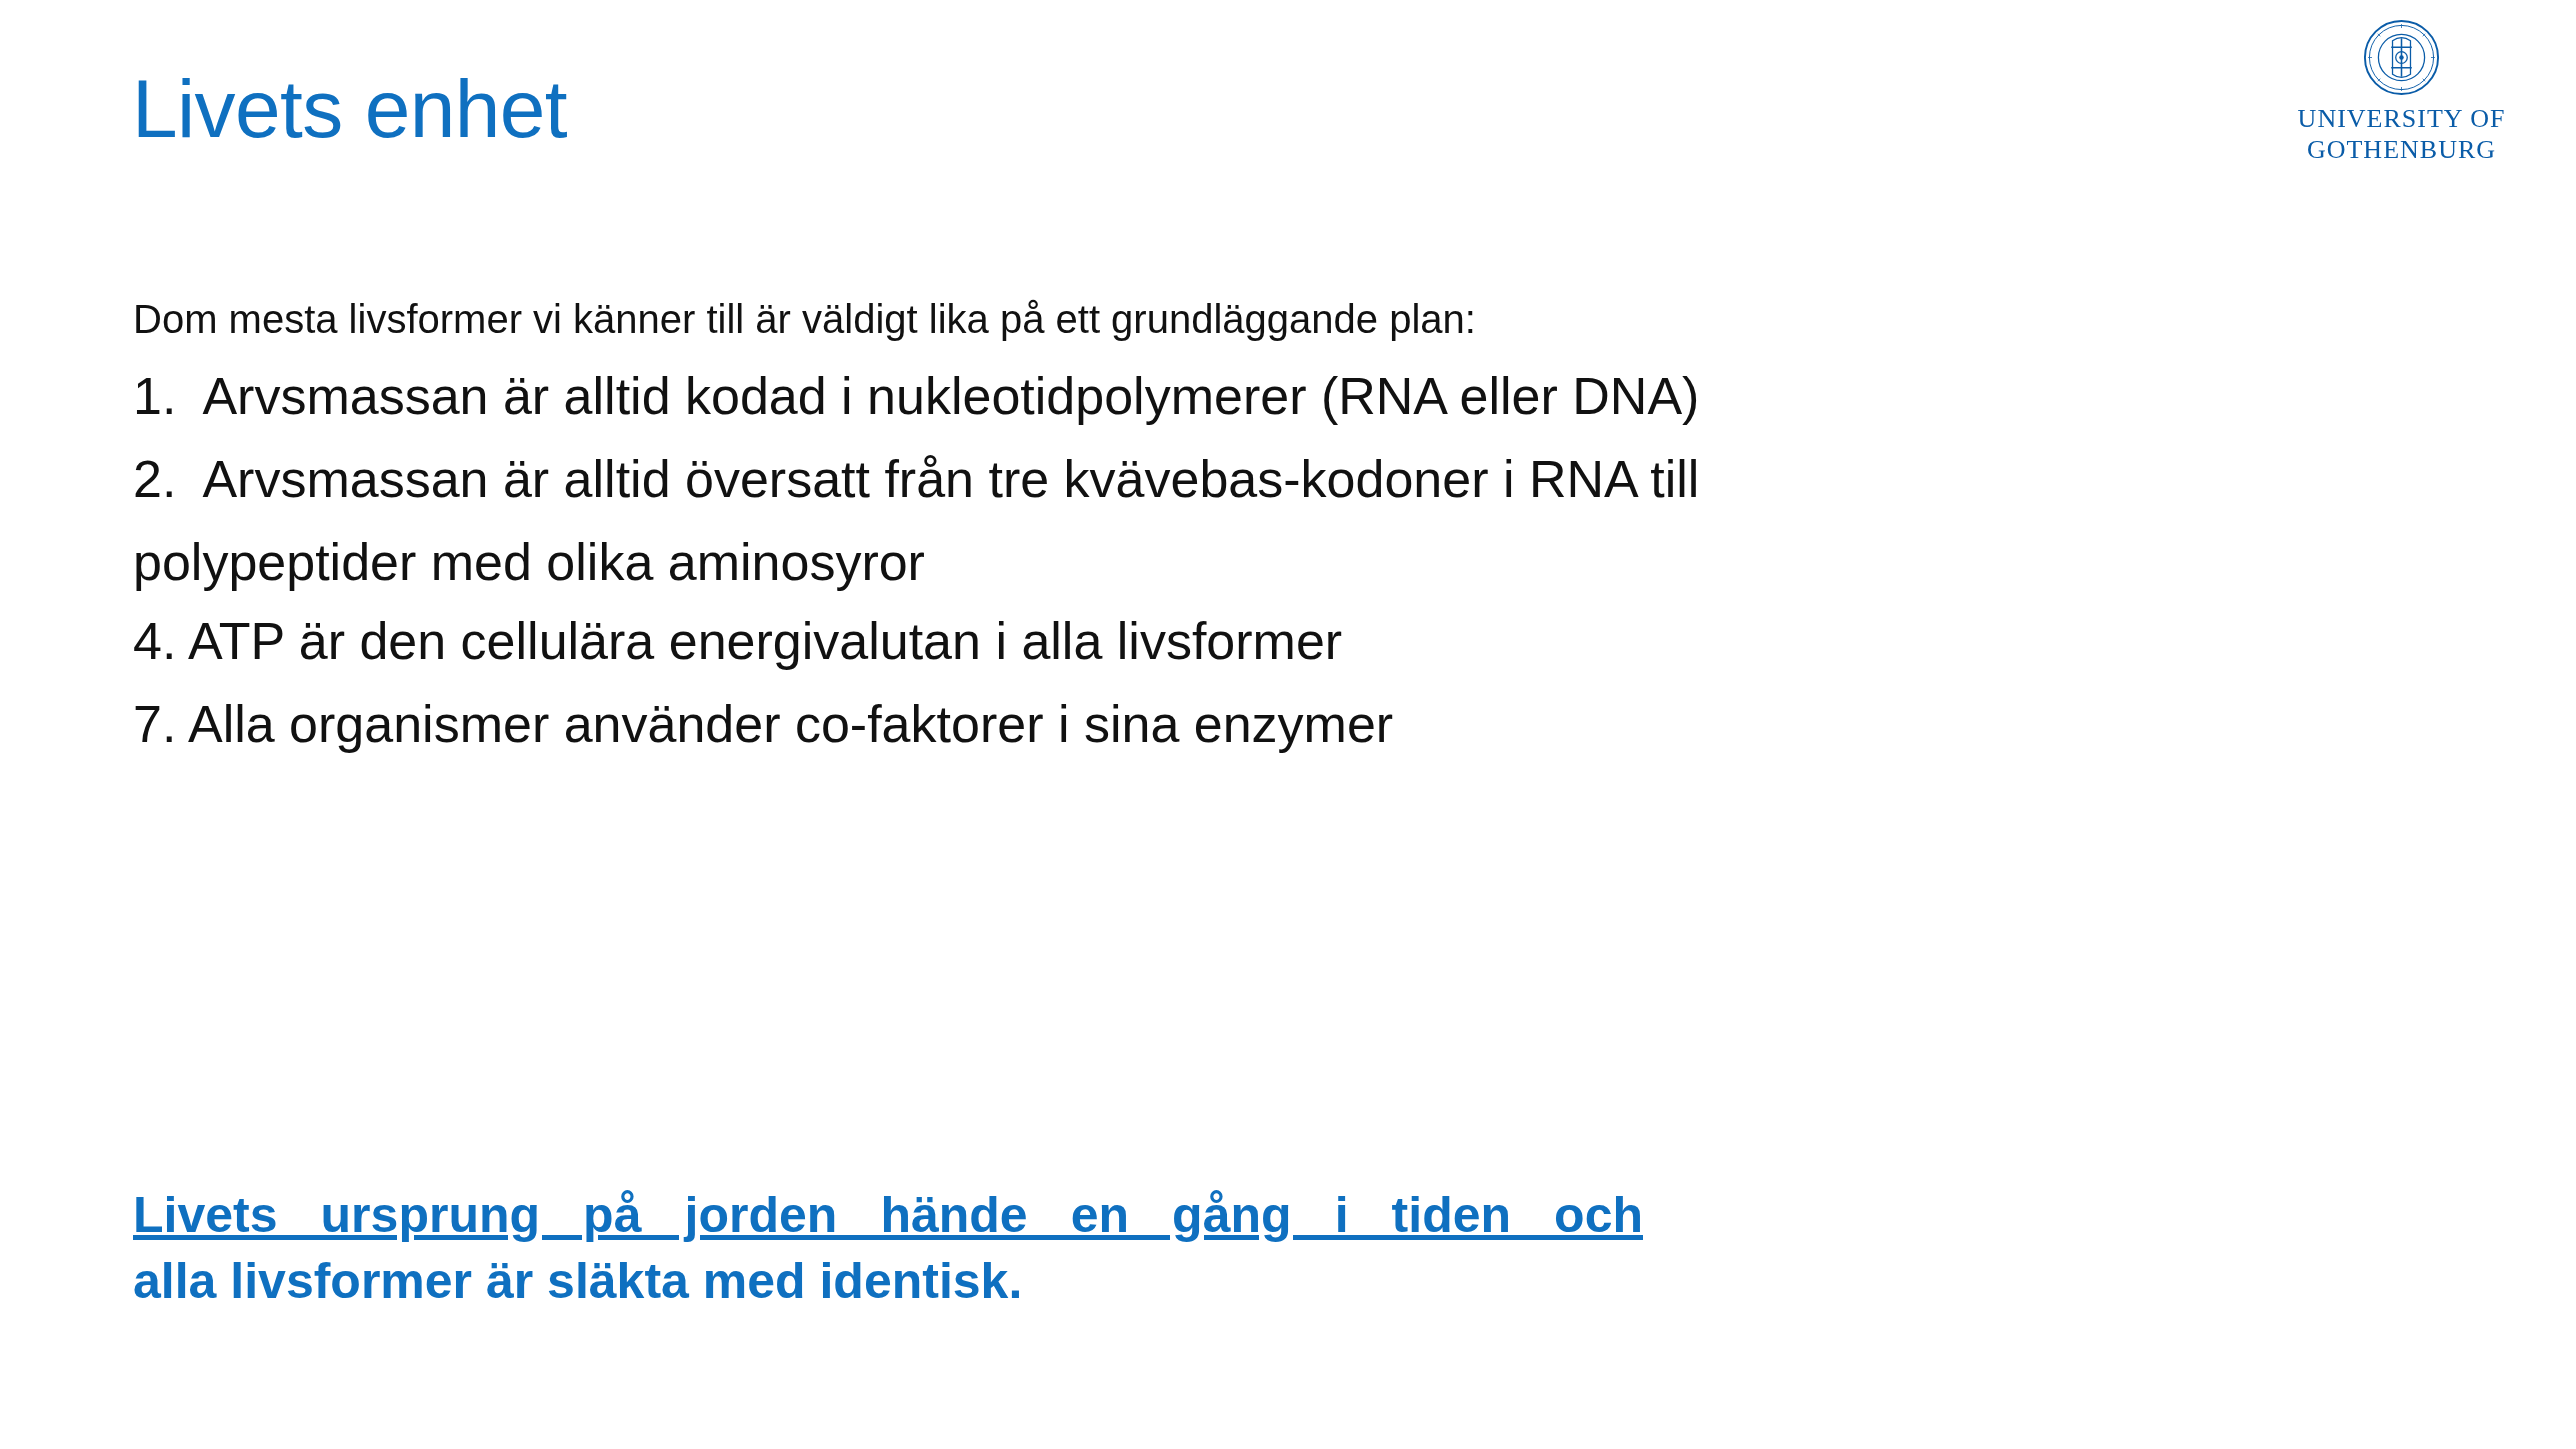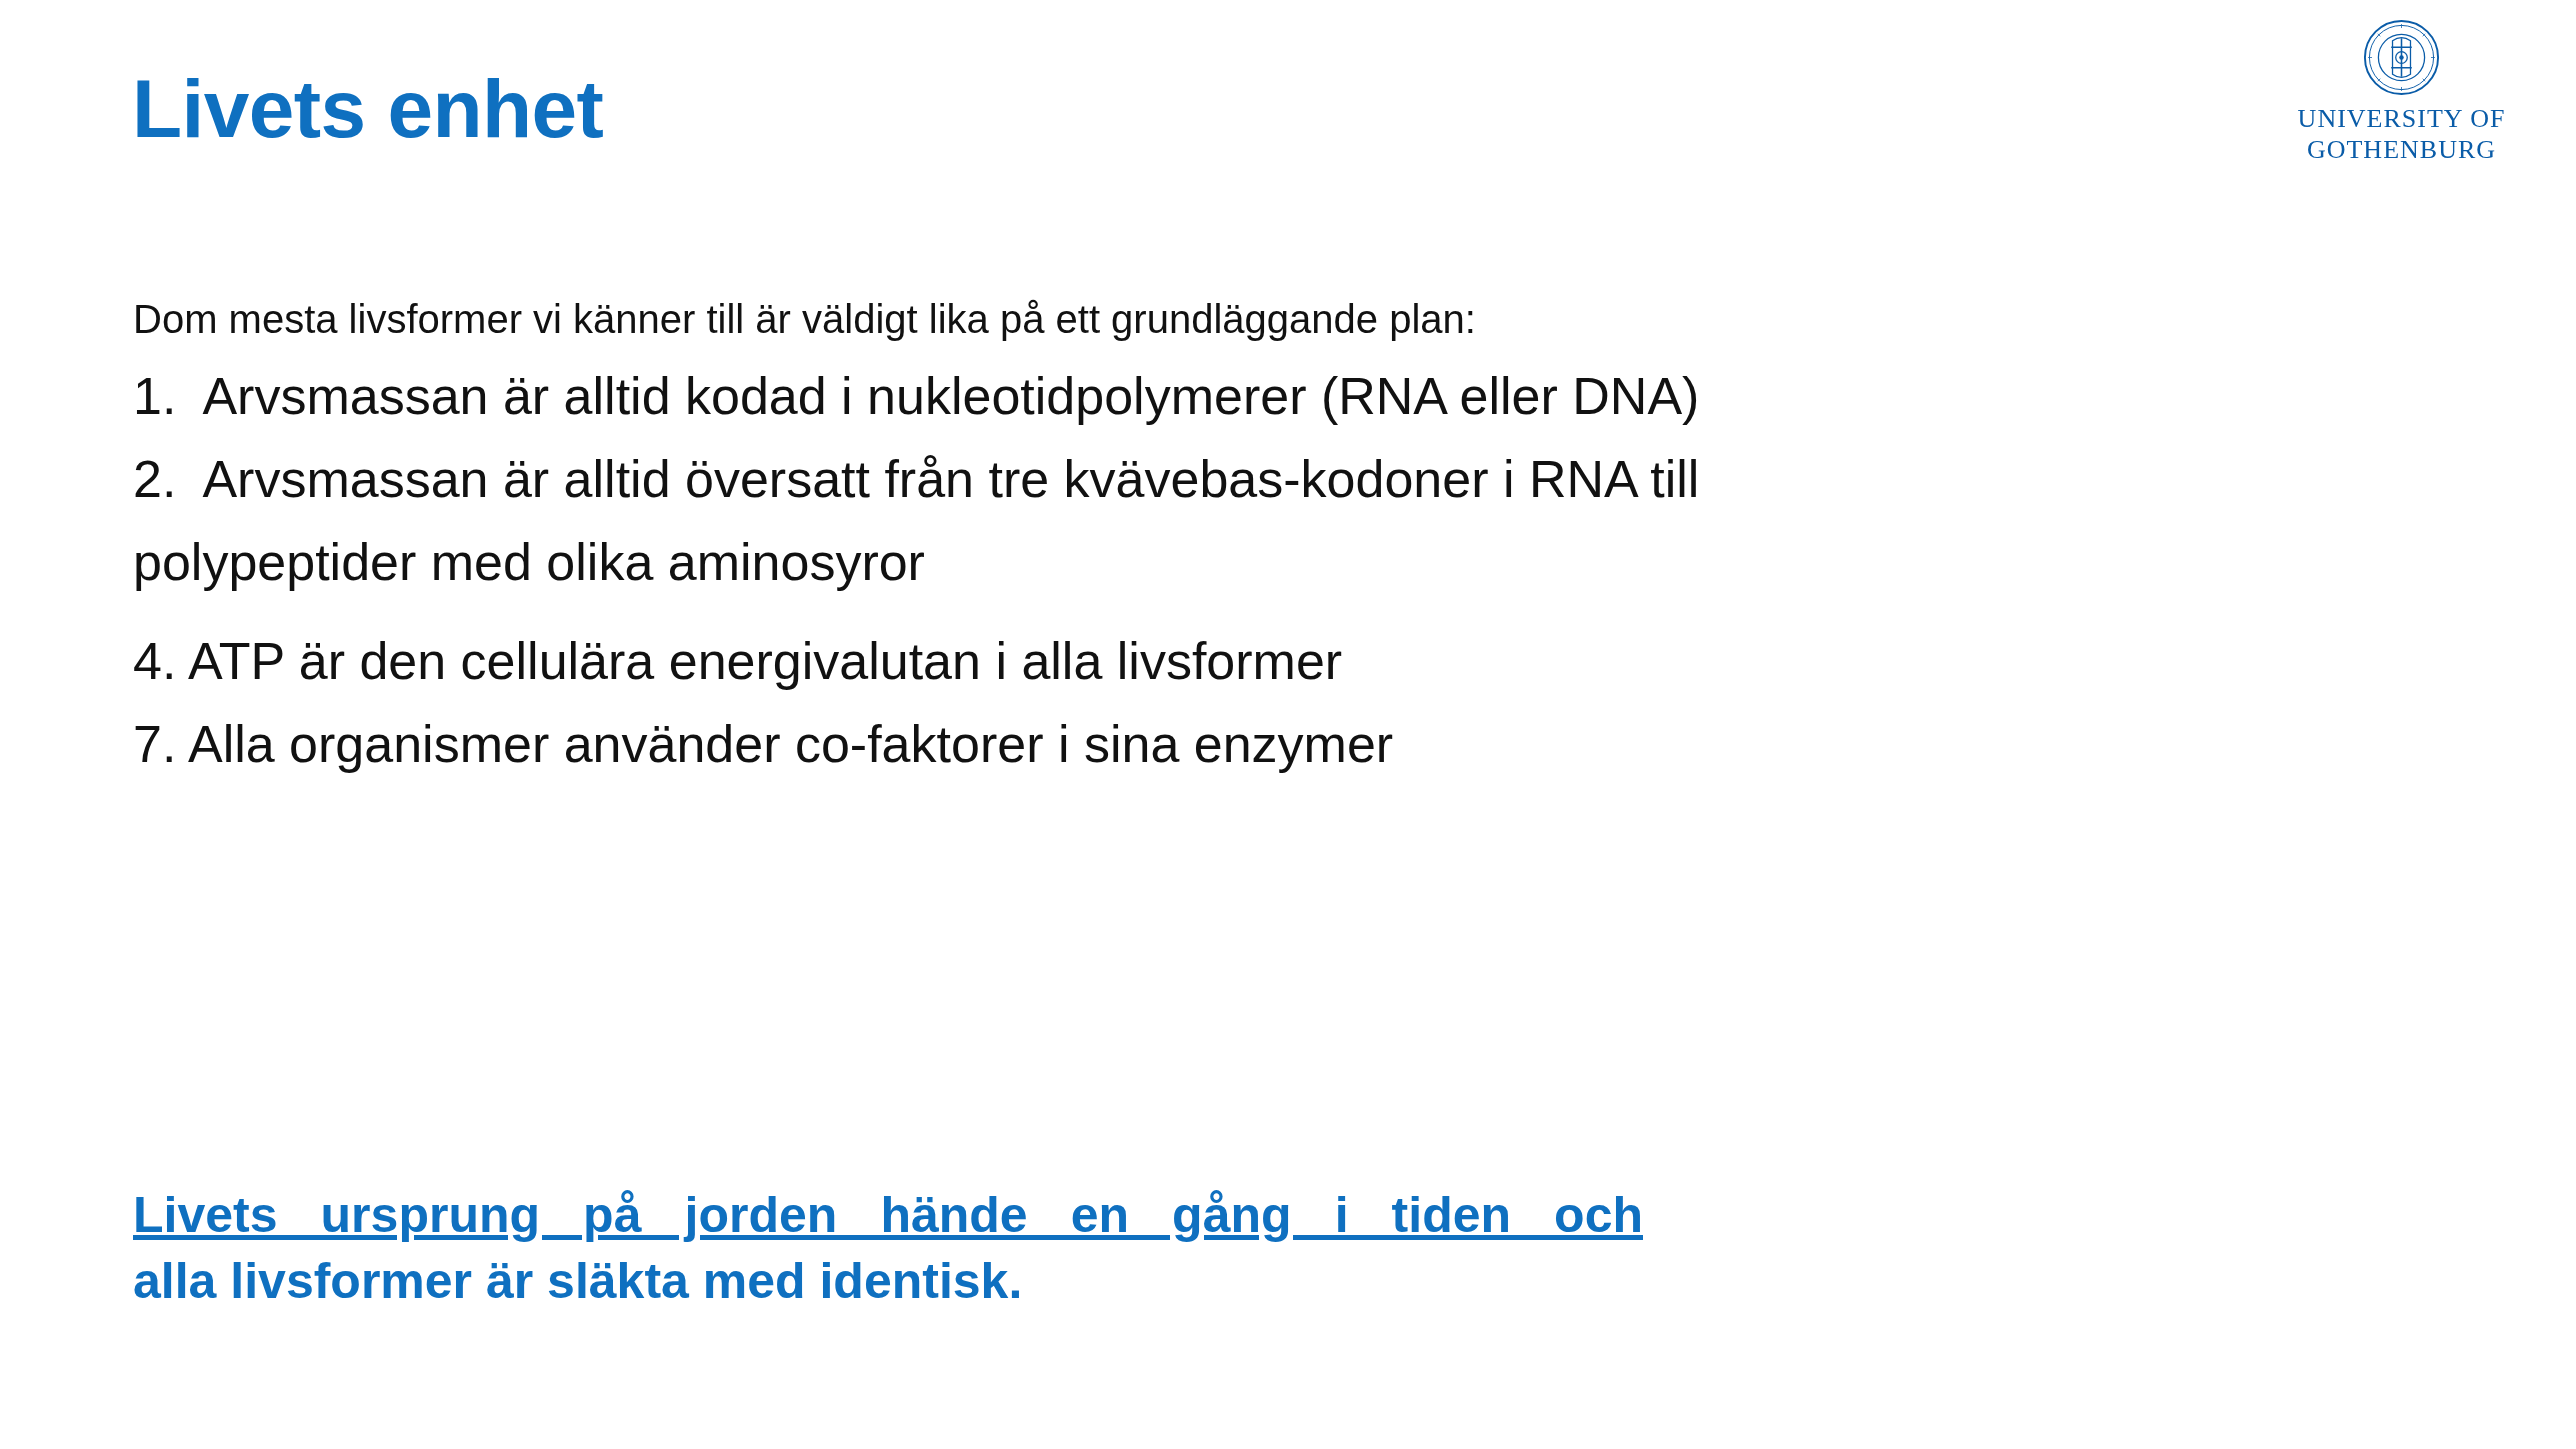--- a/index.html
+++ b/index.html
@@ -48,21 +48,21 @@
     color: #0a5ca8;
     white-space: pre-line;
   }
 
   
   .title {
     position: absolute;
     left: 132px;
     top: 68px;
     font-size: 82px;
-    font-weight: bold;
+    font-weight: normal;
     color: #0f70c0;
     letter-spacing: -0.6px;
     line-height: 1;
   }
 
   
   .body-wrap {
     position: absolute;
     left: 133px;
     top: 299px;
@@ -75,21 +75,21 @@
     margin-bottom: 31px;
   }
   .num-line {
     font-size: 52px;
     line-height: 1.0;
     color: #111111;
     margin-bottom: 31px;
     white-space: pre;
   }
   .num-line.cont {
-    margin-bottom: 47px;
+    margin-bottom: 27px;
   }
 
   
   .conclusion {
     position: absolute;
     left: 133px;
     top: 1182px;
     width: 1510px;
     font-size: 50px;
     font-weight: bold;

